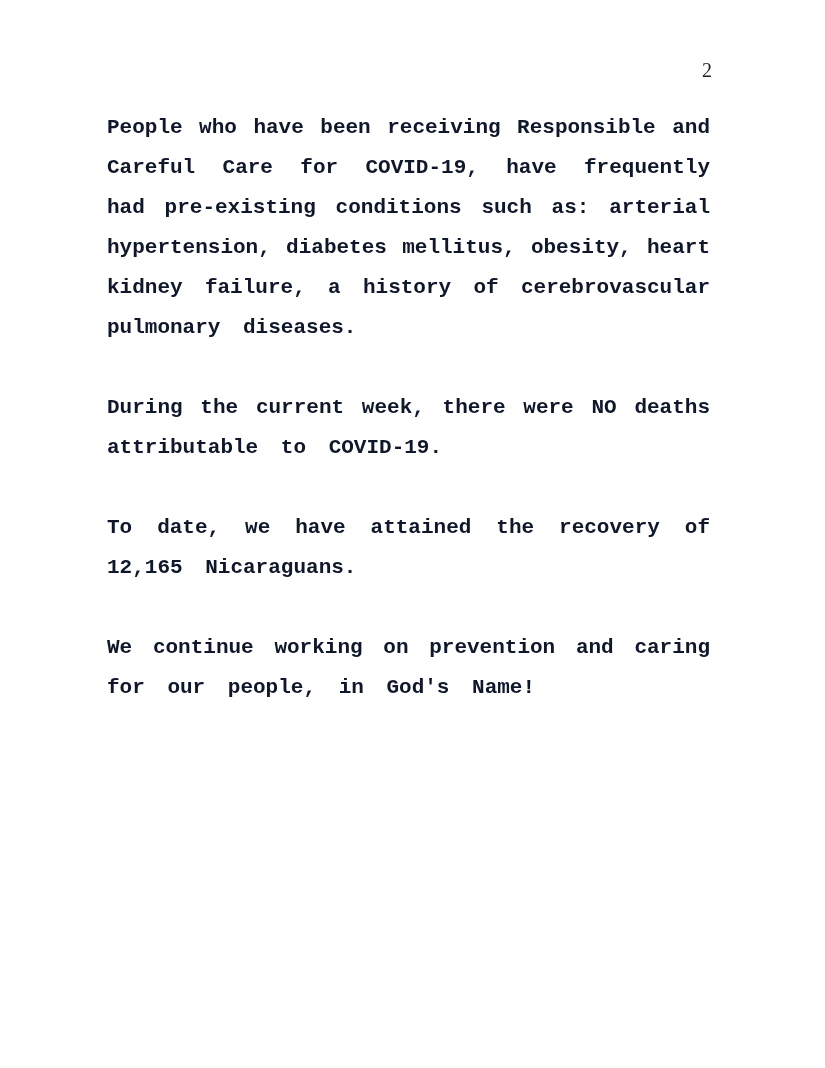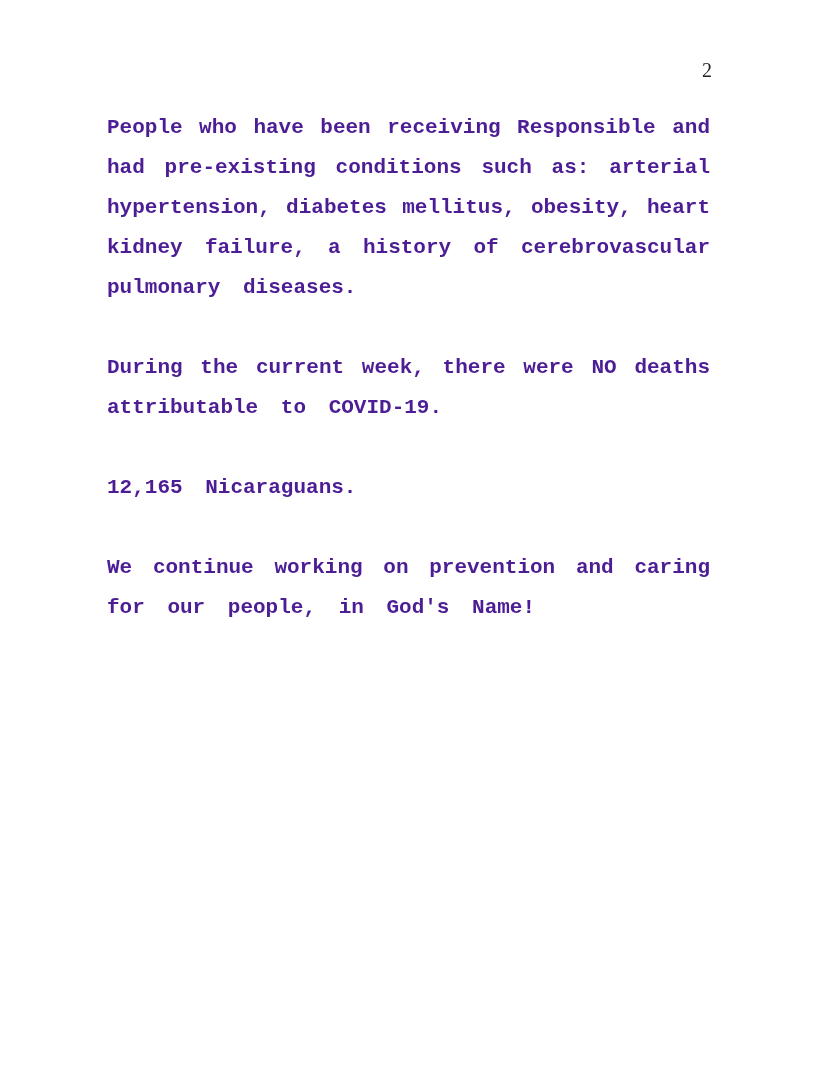--- a/index.html
+++ b/index.html
@@ -23,21 +23,21 @@
   }
   .doc {
     position: absolute;
     top: 108px;
     left: 107px;
     width: 603px;
     font-family: "Liberation Mono", "DejaVu Sans Mono", monospace;
     font-weight: 700;
     font-size: 21px;
     line-height: 40px;
-    color: #4c1d95;
+    color: #0f172a;
   }
   .para { margin: 0 0 40px 0; }
   .para:last-child { margin-bottom: 0; }
   .line {
     text-align: justify;
     text-align-last: justify;
   }
   .line.last {
     text-align: right;
     text-align-last: left;
@@ -48,32 +48,34 @@
 <body>
 
 <div class="page">
 
   <div class="page-number">2</div>
 
   <div class="doc">
 
     <div class="para">
       <div class="line">People who have been receiving Responsible and</div>
+      <div class="line">Careful Care for COVID-19, have frequently</div>
       <div class="line">had pre-existing conditions such as: arterial</div>
       <div class="line">hypertension, diabetes mellitus, obesity, heart</div>
       <div class="line">kidney failure, a history of cerebrovascular</div>
       <div class="line last">pulmonary diseases.</div>
     </div>
 
     <div class="para">
       <div class="line">During the current week, there were NO deaths</div>
       <div class="line last">attributable to COVID-19.</div>
     </div>
 
     <div class="para">
+      <div class="line">To date, we have attained the recovery of</div>
       <div class="line last">12,165 Nicaraguans.</div>
     </div>
 
     <div class="para">
       <div class="line">We continue working on prevention and caring</div>
       <div class="line last">for our people, in God's Name!</div>
     </div>
 
   </div>
 </div>

